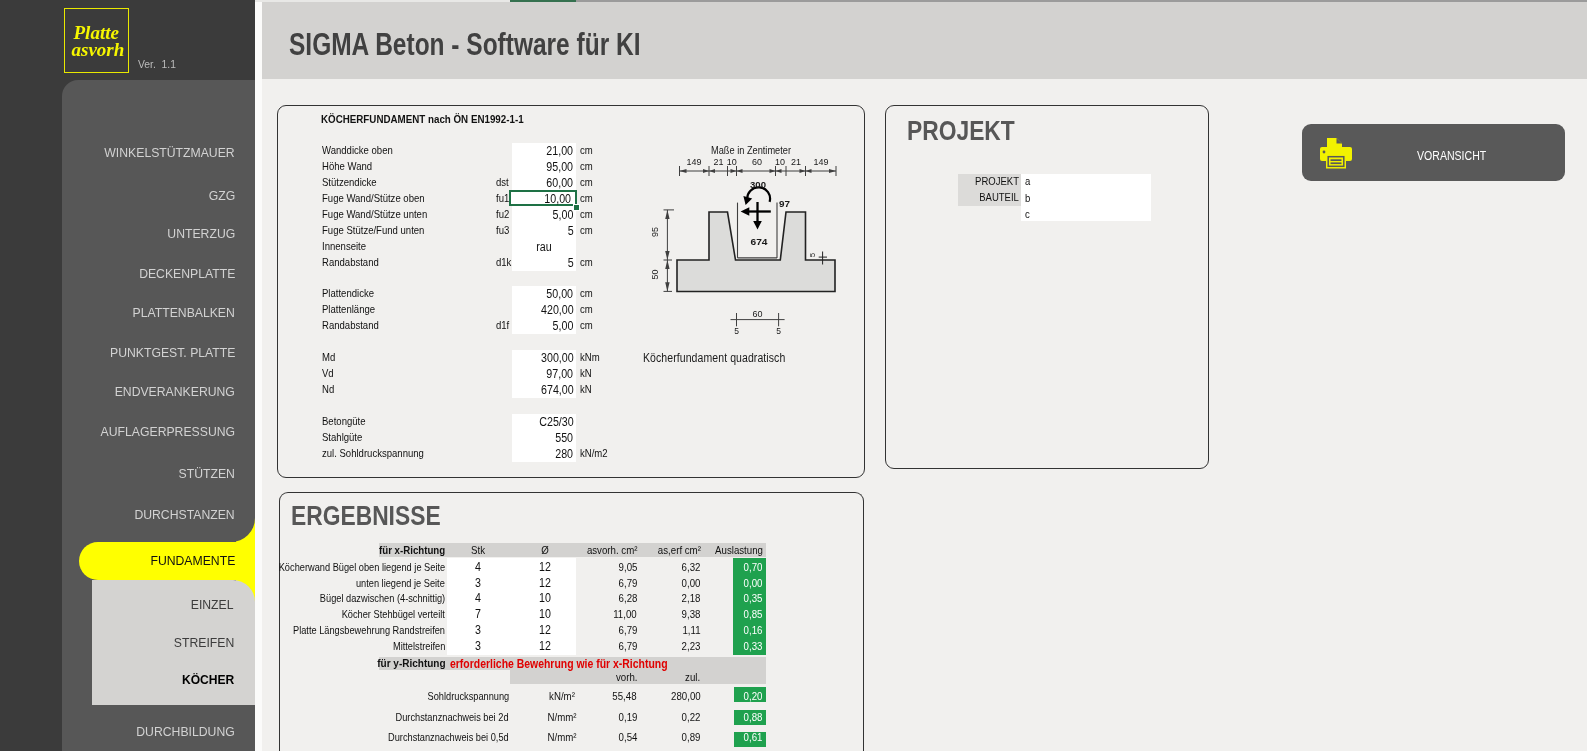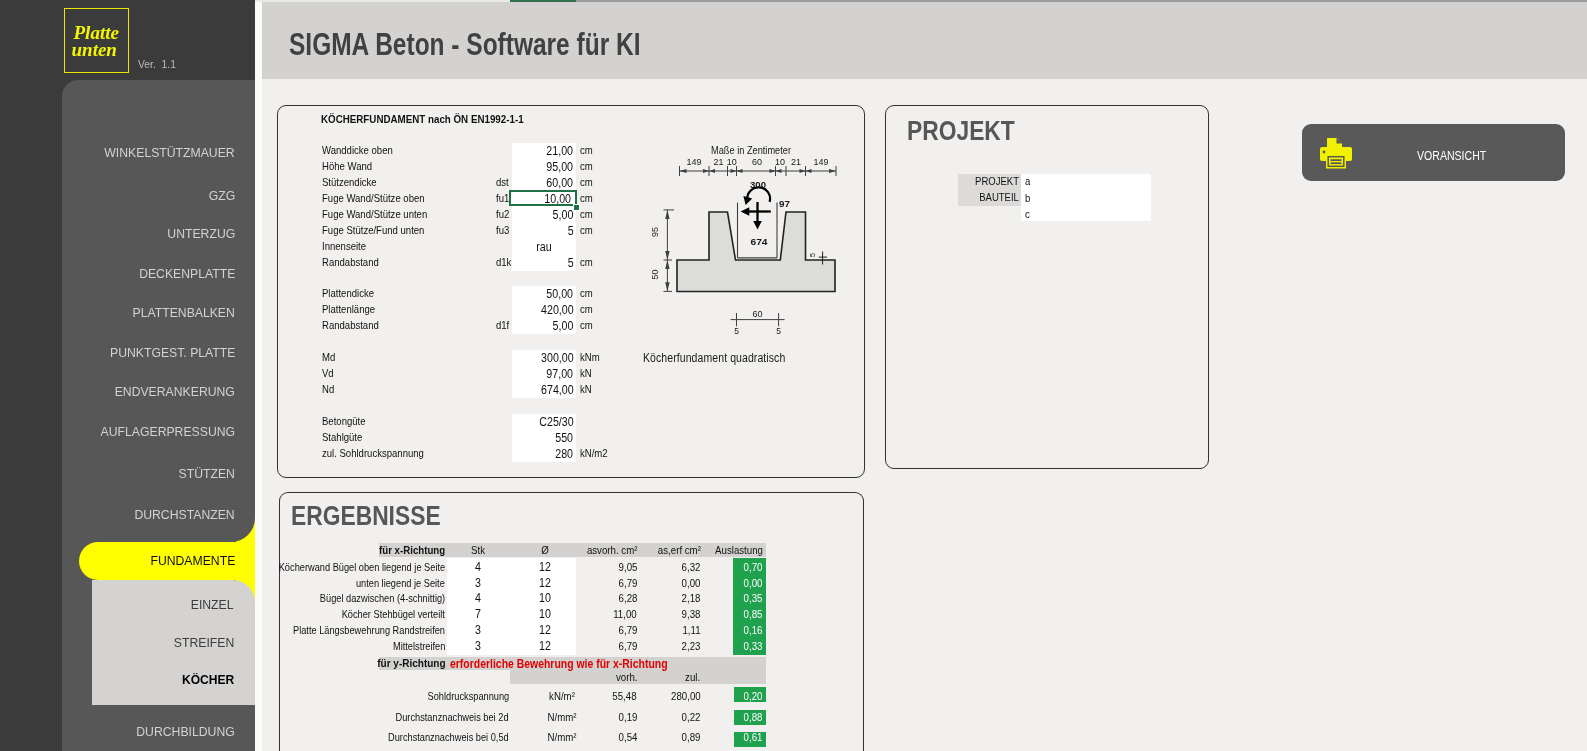--- a/index.html
+++ b/index.html
@@ -22,21 +22,21 @@
 <div class="abs" style="left:255px;top:0;width:255px;height:2px;background:#e8e8e6"></div>
 <div class="abs" style="left:510px;top:0;width:66px;height:2px;background:#35714f"></div>
 
 <div class="abs" style="left:255px;top:2px;width:7px;height:749px;background:#fbfbfa"></div>
 
 <div class="abs" style="left:262px;top:2px;width:1325px;height:77px;background:#d3d2d0"></div>
 <div class="t L" style="left:289px;top:43.5px;font-size:31px;font-weight:bold;--s:.79;color:#414141">SIGMA Beton - Software für KI</div>
 
 <div class="abs" style="left:64px;top:8px;width:63px;height:63px;border:1.5px solid #e8e800;background:#3b3b3b"></div>
 <div class="t L" style="left:73.5px;top:31.5px;font-size:19px;font-family:'Liberation Serif',serif;font-style:italic;font-weight:bold;color:#f6f600">Platte</div>
-<div class="t L" style="left:71.5px;top:48.5px;font-size:19px;font-family:'Liberation Serif',serif;font-style:italic;font-weight:bold;color:#f6f600">unten</div>
+<div class="t L" style="left:71.5px;top:48.5px;font-size:19px;font-family:'Liberation Serif',serif;font-style:italic;font-weight:bold;color:#f6f600">asvorh</div>
 <div class="t L" style="left:138px;top:65px;font-size:11.5px;--s:.9;color:#bcbcbc">Ver.&nbsp; 1.1</div>
 
 <div class="abs" style="left:62px;top:80px;width:193px;height:671px;background:#575757;border-top-left-radius:16px"></div>
 
 <div class="t R menu" style="right:1352px;top:152px">WINKELSTÜTZMAUER</div>
 <div class="t R menu" style="right:1352px;top:195px">GZG</div>
 <div class="t R menu" style="right:1352px;top:233px">UNTERZUG</div>
 <div class="t R menu" style="right:1352px;top:273px">DECKENPLATTE</div>
 <div class="t R menu" style="right:1352px;top:312px">PLATTENBALKEN</div>
 <div class="t R menu" style="right:1352px;top:352px">PUNKTGEST. PLATTE</div>

